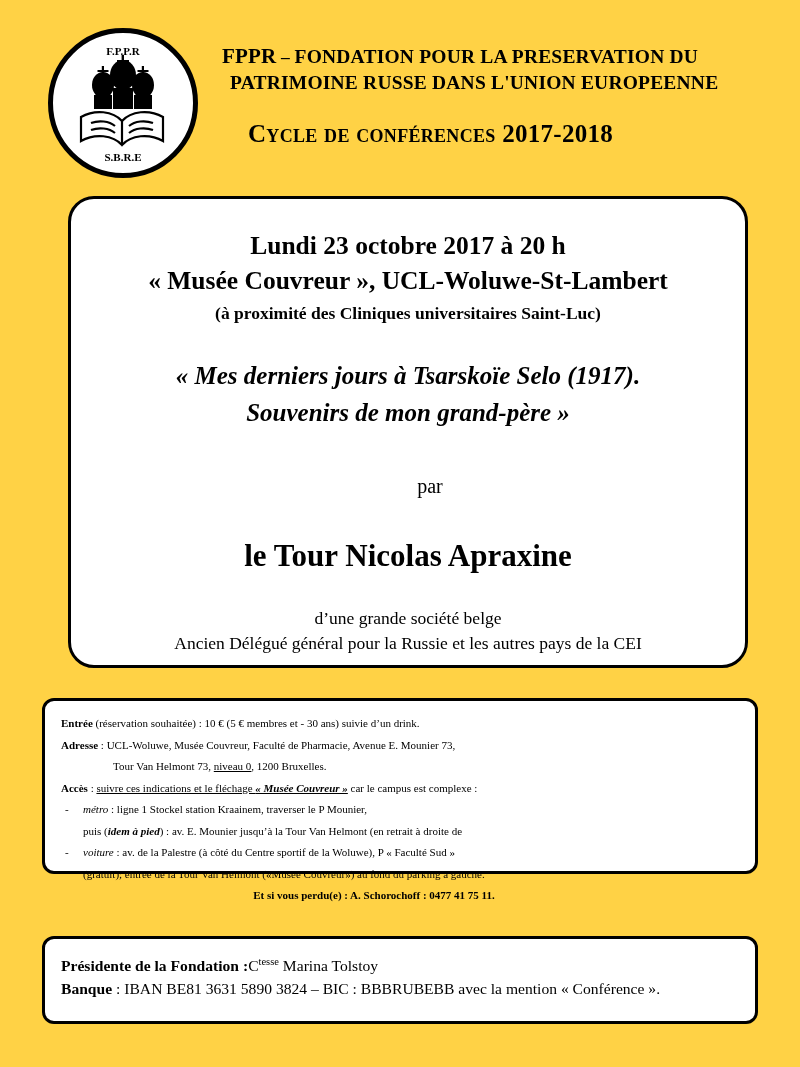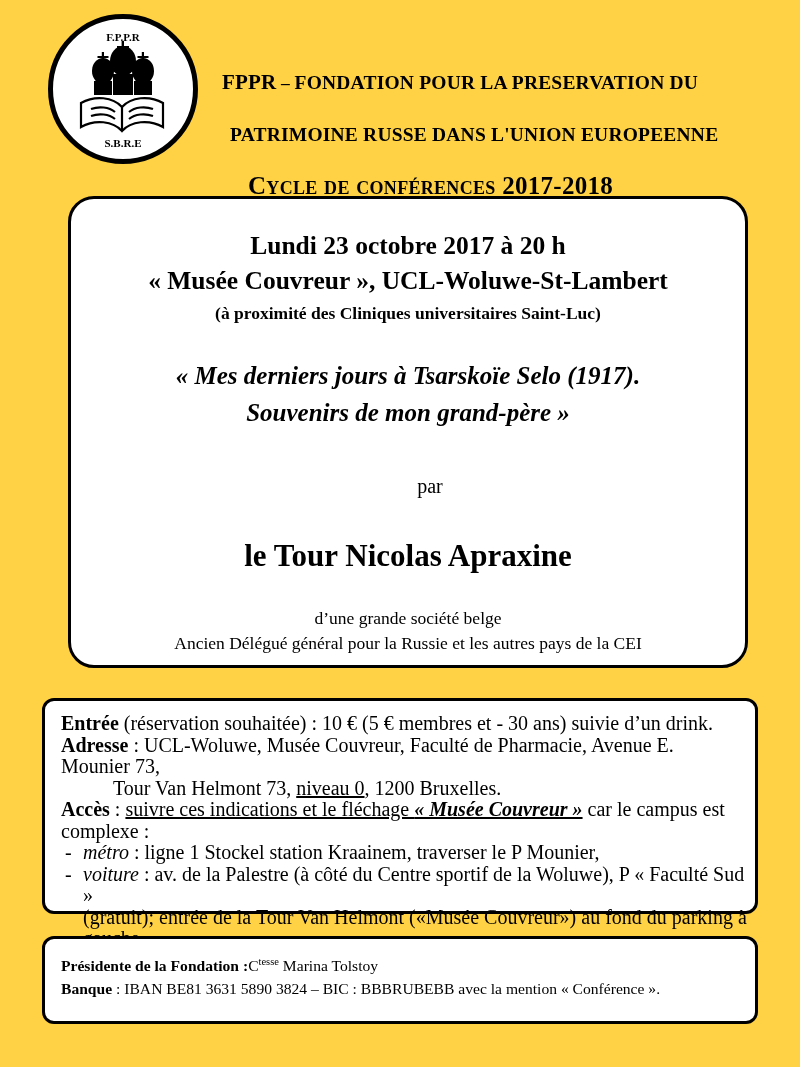--- a/index.html
+++ b/index.html
@@ -24,21 +24,21 @@
   }
 
   
   .header {
     position: relative;
     height: 190px;
   }
   .logo {
     position: absolute;
     left: 48px;
-    top: 14px;
+    top: 28px;
     width: 150px;
     height: 150px;
     border-radius: 50%;
     background: #ffffff;
     border: 5px solid #000000;
     box-sizing: border-box;
     text-align: right;
   }
   .logo svg { display: block; }
   .header-text {
@@ -46,21 +46,20 @@
     left: 222px;
     top: 44px;
     right: 40px;
   }
   .org-line {
     font-weight: bold;
     font-size: 17.5px;
     line-height: 25px;
     letter-spacing: 0.2px;
     white-space: nowrap;
-    margin-top: 26px;
   }
   .org-line .abbr {
     font-size: 21px;
   }
   .org-line .caps {
     font-variant: small-caps;
     font-size: 19.5px;
   }
   .org-line.second { padding-left: 8px; }
   .cycle {
@@ -125,24 +124,24 @@
     font-size: 17.5px;
     line-height: 25px;
   }
 
   
   .box-info {
     position: absolute;
     left: 42px;
     top: 698px;
     width: 716px;
-    height: 216px;
+    height: 176px;
     border-radius: 12px;
     padding: 12px 8px 10px 16px;
-    font-size: 20px;
+    font-size: 11px;
     line-height: 21.5px;
   }
   .box-info b { font-weight: bold; }
   .u { text-decoration: underline; }
   .i { font-style: italic; }
   .bi { font-style: italic; font-weight: bold; }
   .indent-1 { padding-left: 52px; }
   .bullet-row {
     display: flex;
     align-items: flex-start;
@@ -253,20 +252,23 @@
     <div>
       <b>Accès</b><span> : </span><span class="u"><span>suivre ces indications et le fléchage </span><span class="bi">« Musée Couvreur »</span></span><span> car le campus est complexe :</span>
     </div>
 
     <div class="bullet-row">
       <div class="bullet-dash">-</div>
       <div class="bullet-body">
         <div>
           <span class="i">métro</span><span> : ligne 1 Stockel station Kraainem, traverser le P Mounier,</span>
         </div>
+        <div>
+          <span>puis (</span><span class="bi">idem à pied</span><span>) : av. E. Mounier jusqu’à la Tour Van Helmont (en retrait à droite de</span>
+        </div>
       </div>
     </div>
 
     <div class="bullet-row">
       <div class="bullet-dash">-</div>
       <div class="bullet-body">
         <div>
           <span class="i">voiture</span><span> : av. de la Palestre (à côté du Centre sportif de la Woluwe), P « Faculté Sud »</span>
         </div>
         <div>(gratuit); entrée de la Tour Van Helmont («Musée Couvreur») au fond du parking à gauche.</div>

